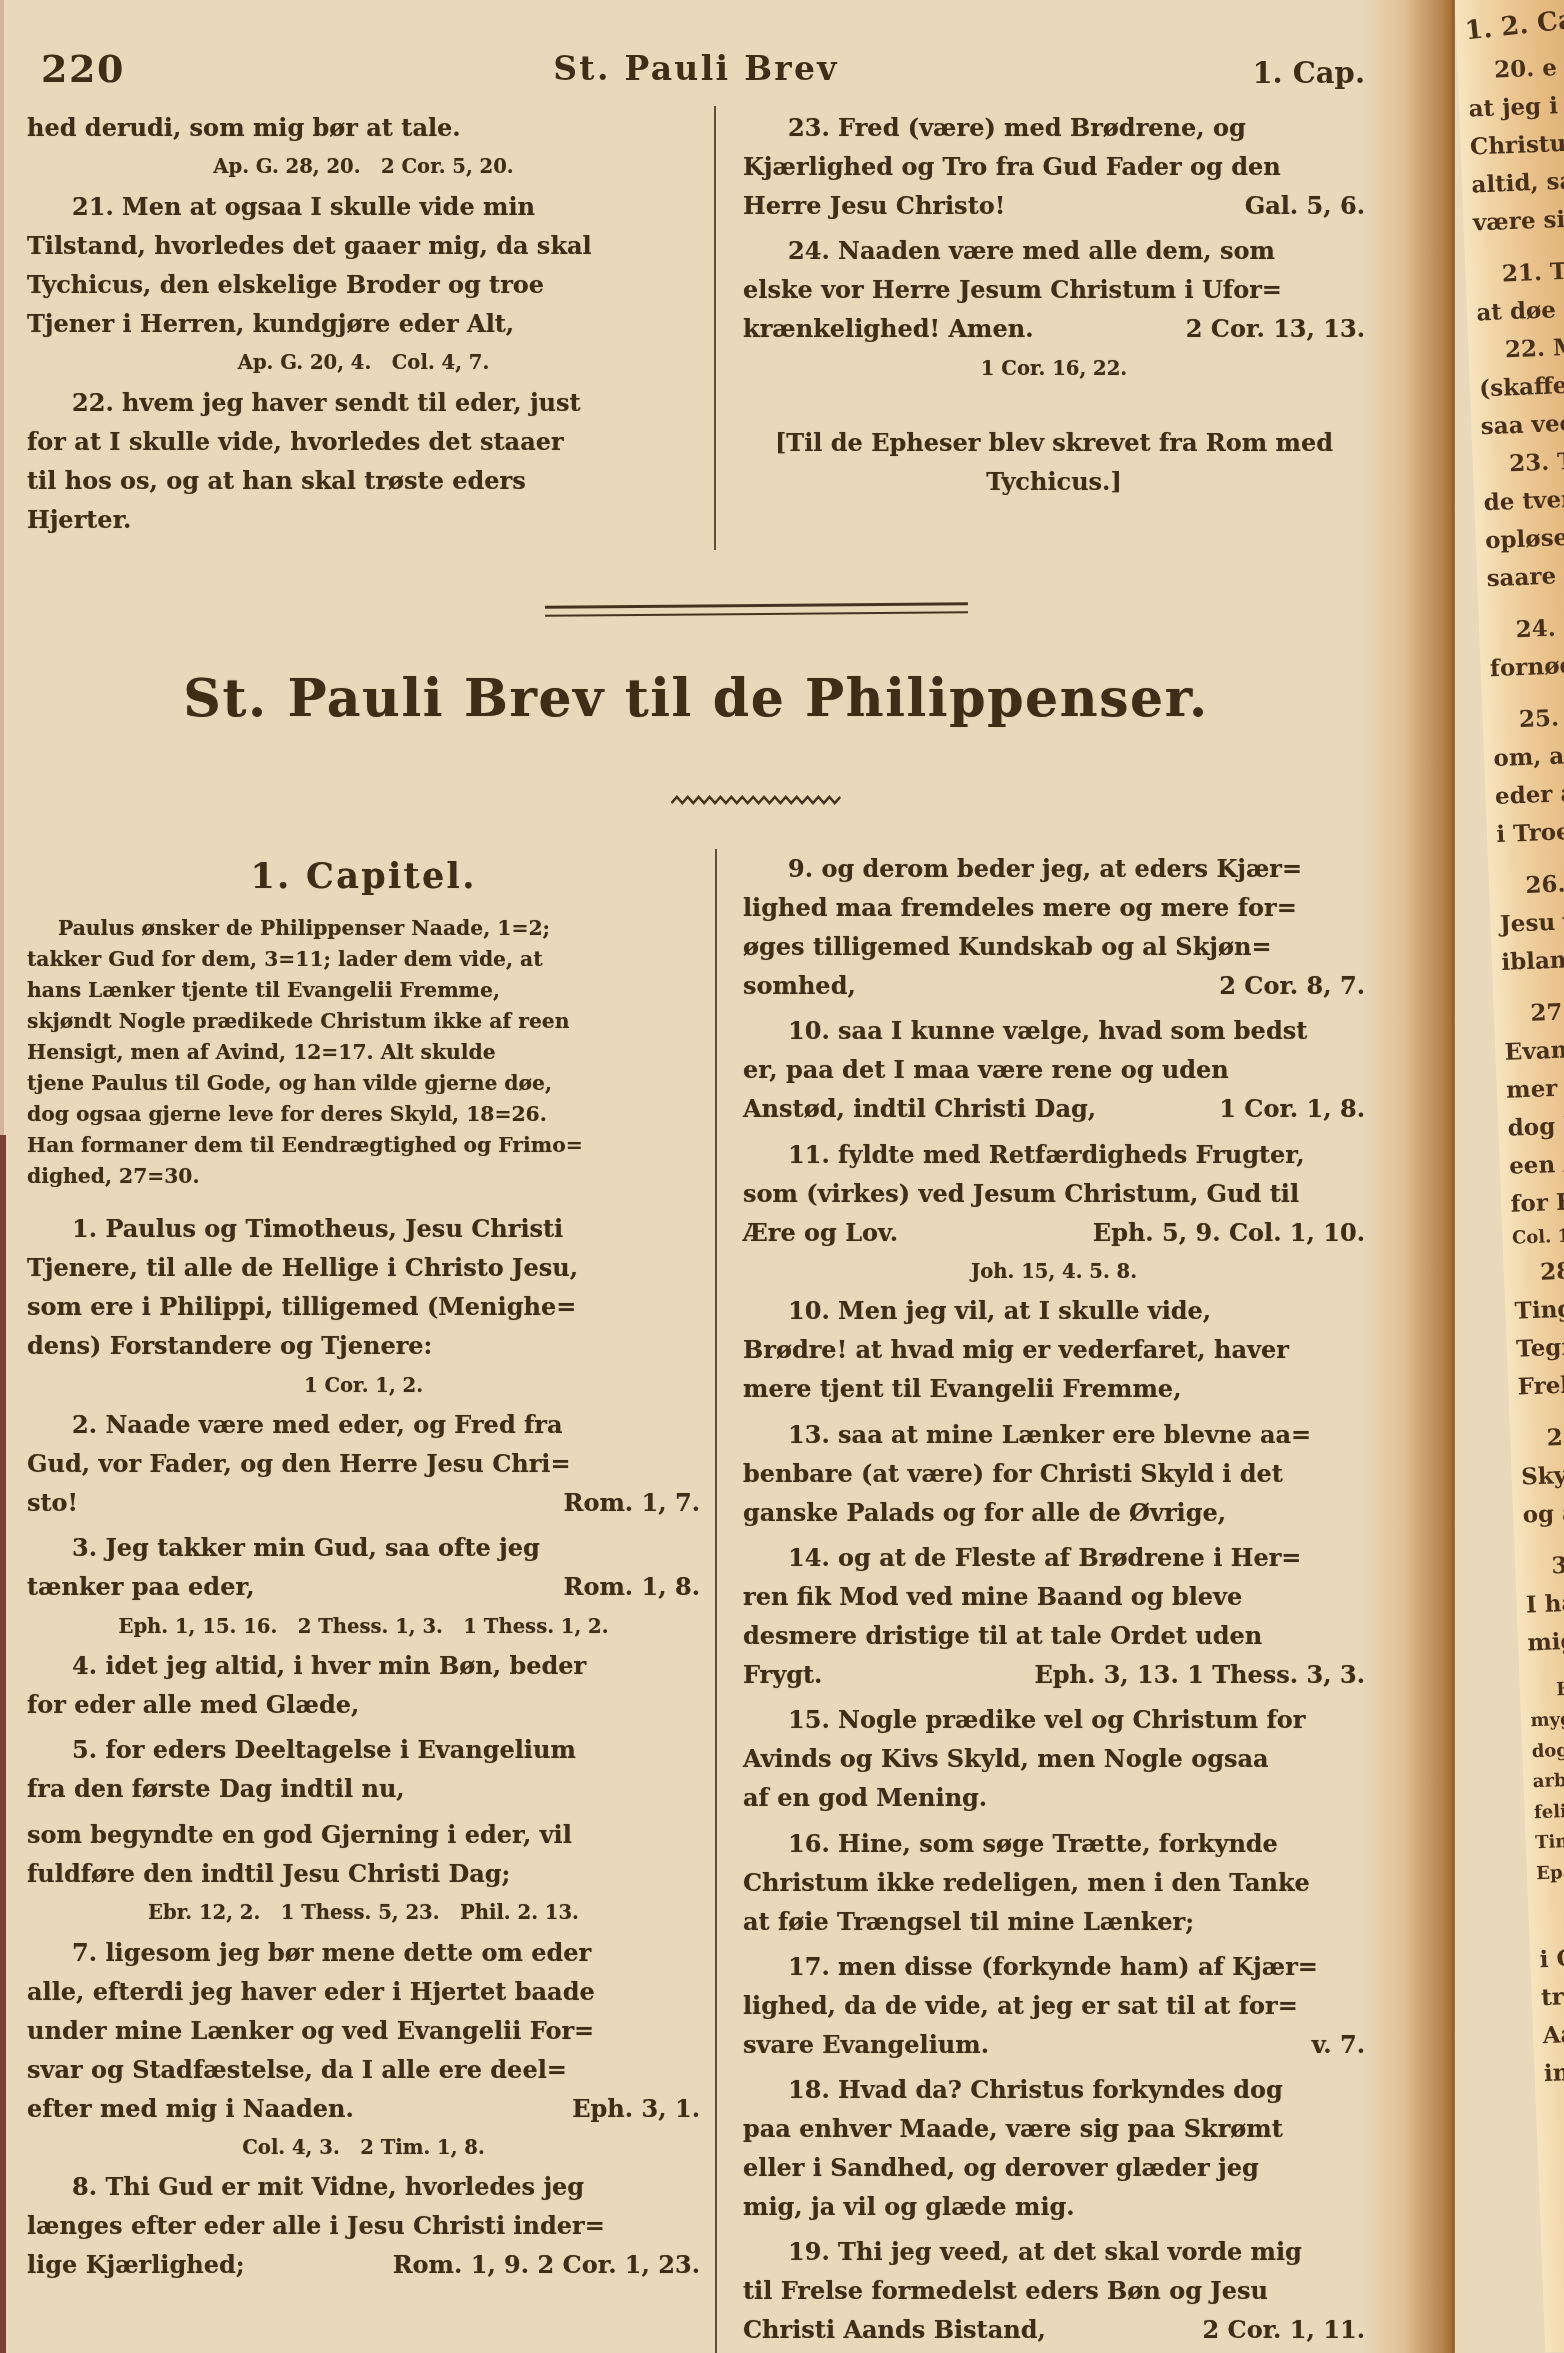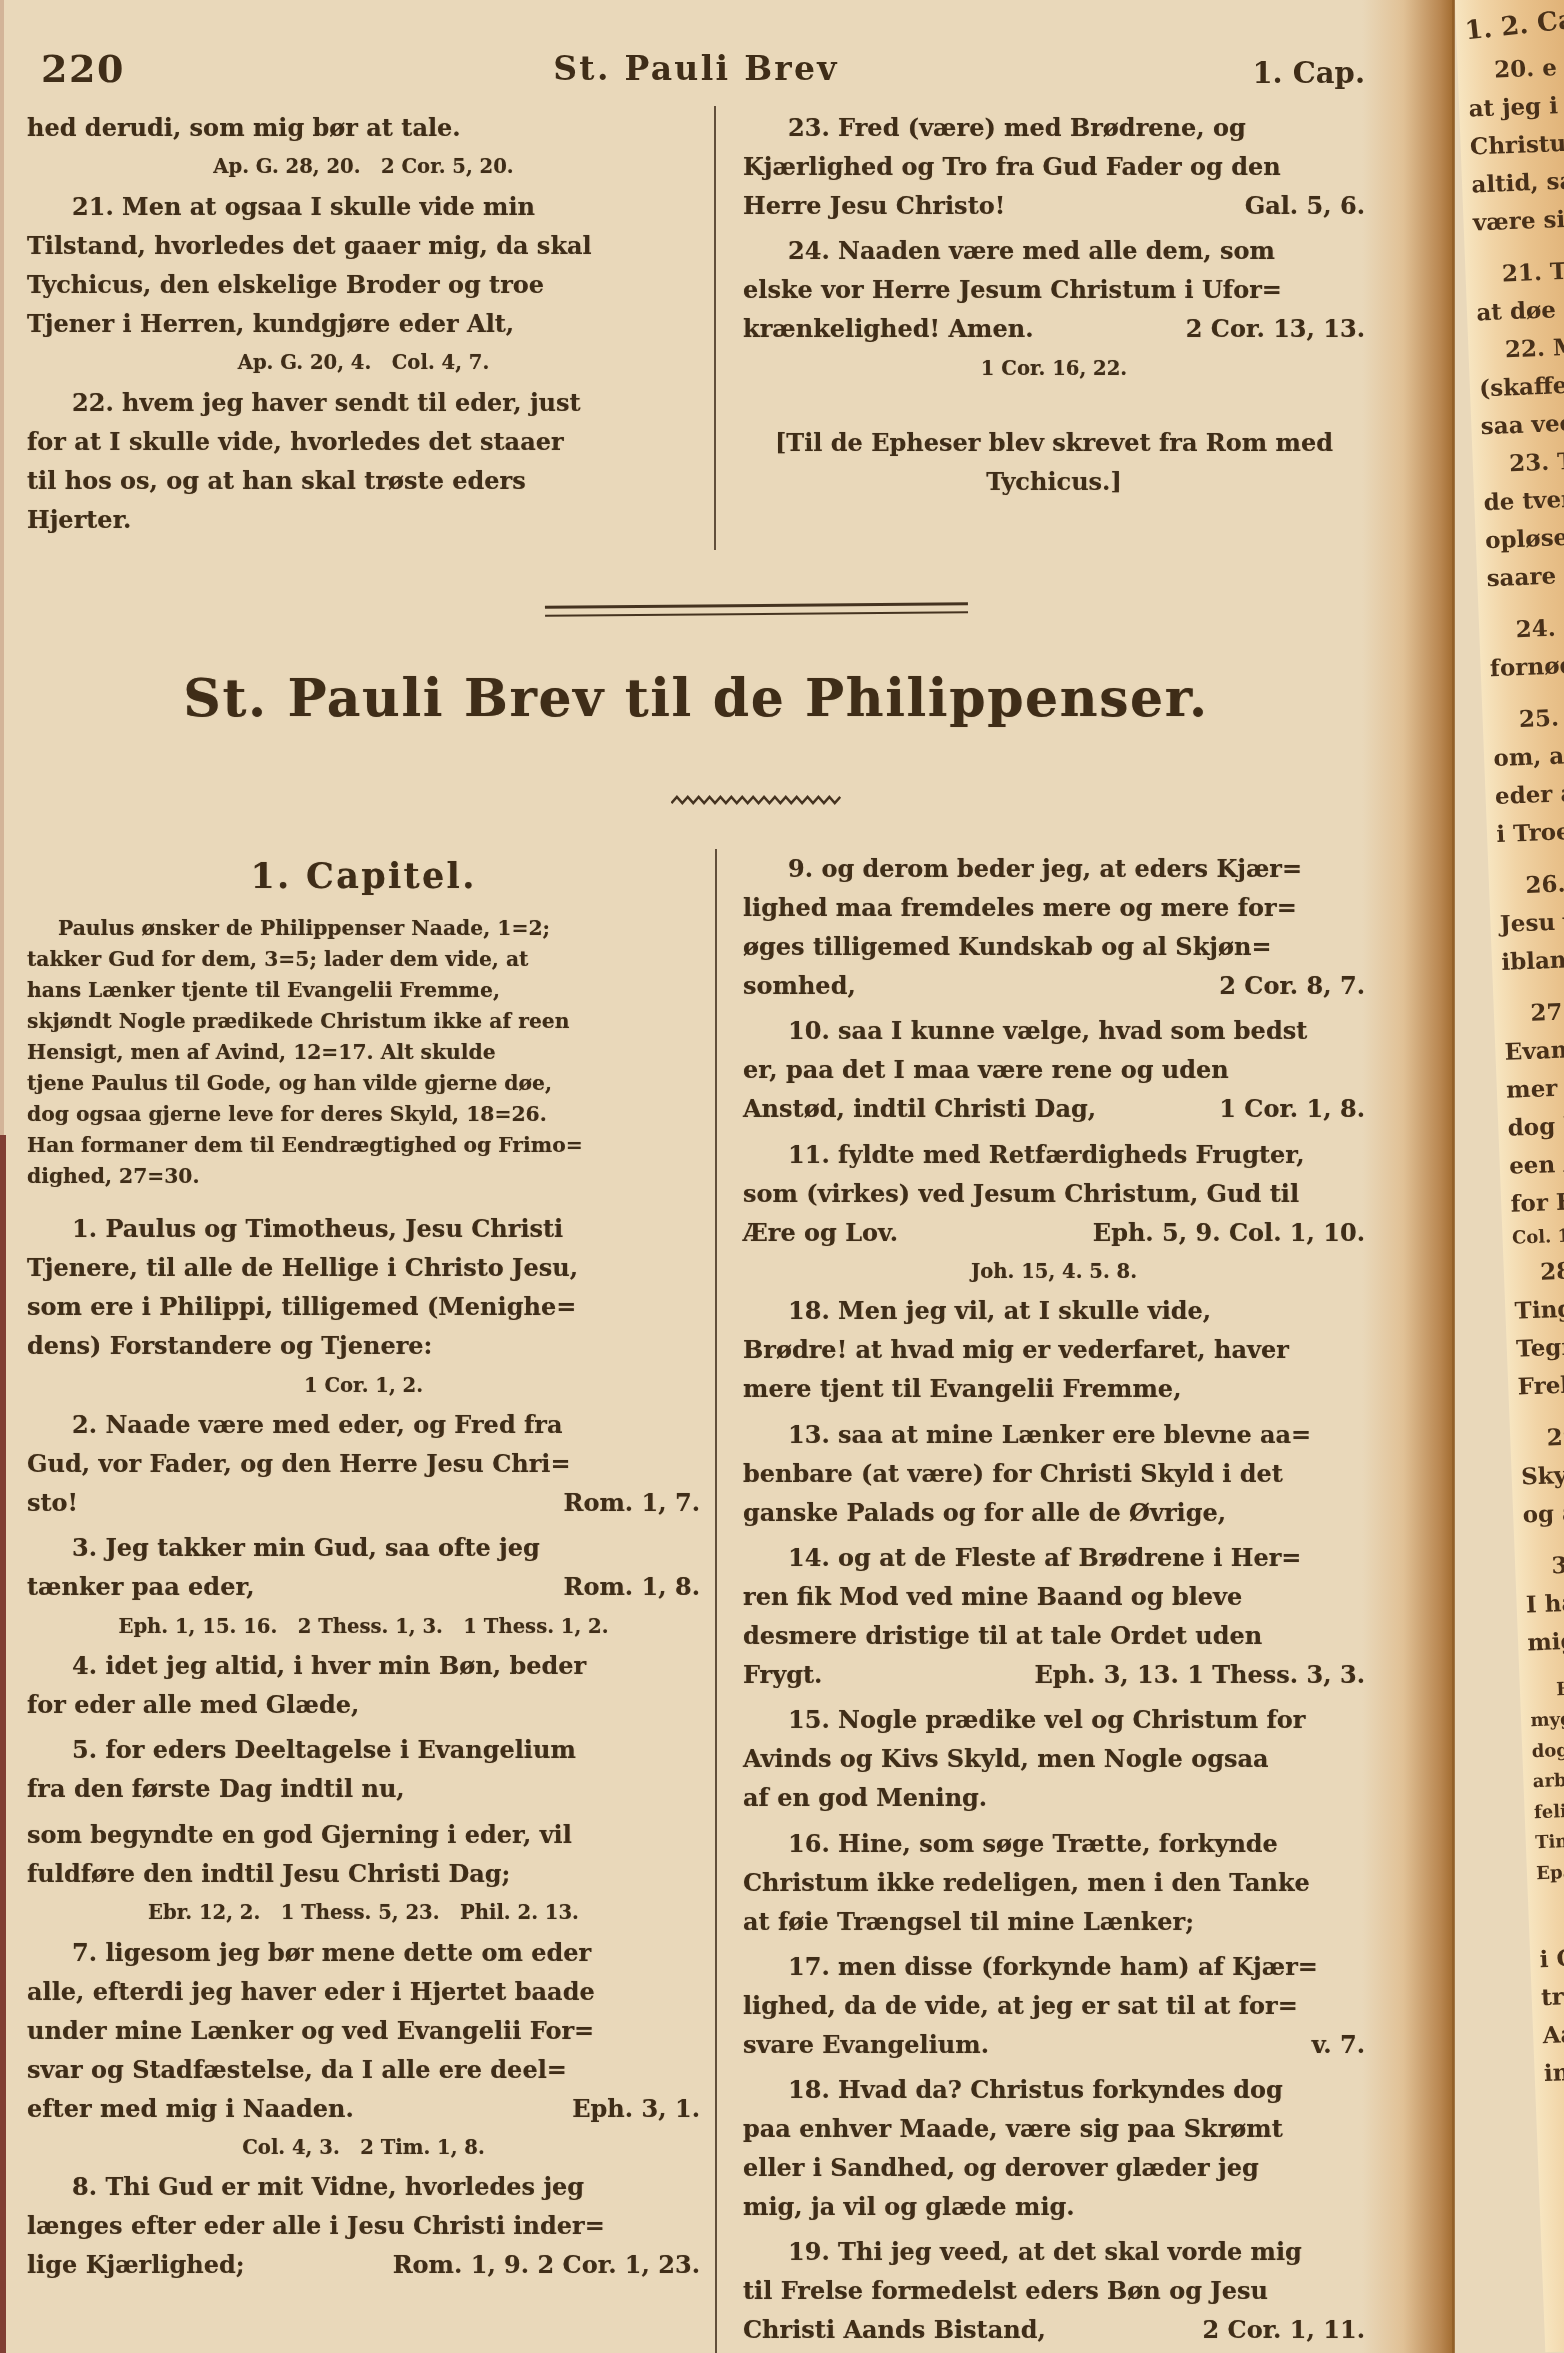--- a/index.html
+++ b/index.html
@@ -141,21 +141,21 @@
       <polyline points="0,13 7,5 14,13 21,5 28,13 35,5 42,13 49,5 56,13 63,5 70,13 77,5 84,13 91,5 98,13 105,5 112,13 119,5 126,13 133,5 140,13 147,5 154,13 161,5 168,13 175,5 182,13 189,5 196,13 203,5 210,13 217,5" fill="none" stroke="#453320" stroke-width="3"></polyline>
     </svg>
   </div>
 
   <div class="col phi-left" id="phi-left">
       <div class="block heading">
         <div class="line">1. Capitel.</div>
       </div>
       <div class="block summary">
         <div class="line indent">Paulus ønsker de Philippenser Naade, 1=2;</div>
-        <div class="line">takker Gud for dem, 3=5; lader dem vide, at</div>
+        <div class="line">takker Gud for dem, 3=11; lader dem vide, at</div>
         <div class="line">hans Lænker tjente til Evangelii Fremme,</div>
         <div class="line">skjøndt Nogle prædikede Christum ikke af reen</div>
         <div class="line">Hensigt, men af Avind, 12=17.   Alt skulde</div>
         <div class="line">tjene Paulus til Gode, og han vilde gjerne døe,</div>
         <div class="line">dog ogsaa gjerne leve for deres Skyld, 18=26.</div>
         <div class="line">Han formaner dem til Eendrægtighed og Frimo=</div>
         <div class="line">dighed, 27=30.</div>
       </div>
       <div class="block body">
         <div class="line indent">1. Paulus og Timotheus, Jesu Christi</div>
@@ -244,21 +244,21 @@
         <div class="line">som (virkes) ved Jesum Christum, Gud til</div>
         <div class="line with-ref">
           <span>Ære og Lov.</span>
           <span class="ref">Eph. 5, 9.  Col. 1, 10.</span>
         </div>
       </div>
       <div class="block cite">
         <div class="line">Joh. 15, 4. 5. 8.</div>
       </div>
       <div class="block body">
-        <div class="line indent">18. Men jeg vil, at I skulle vide,</div>
+        <div class="line indent">10. Men jeg vil, at I skulle vide,</div>
         <div class="line">Brødre! at hvad mig er vederfaret, haver</div>
         <div class="line">mere tjent til Evangelii Fremme,</div>
       </div>
       <div class="block body">
         <div class="line indent">13. saa at mine Lænker ere blevne aa=</div>
         <div class="line">benbare (at være) for Christi Skyld i det</div>
         <div class="line">ganske Palads og for alle de Øvrige,</div>
       </div>
       <div class="block body">
         <div class="line indent">14. og at de Fleste af Brødrene i Her=</div>

